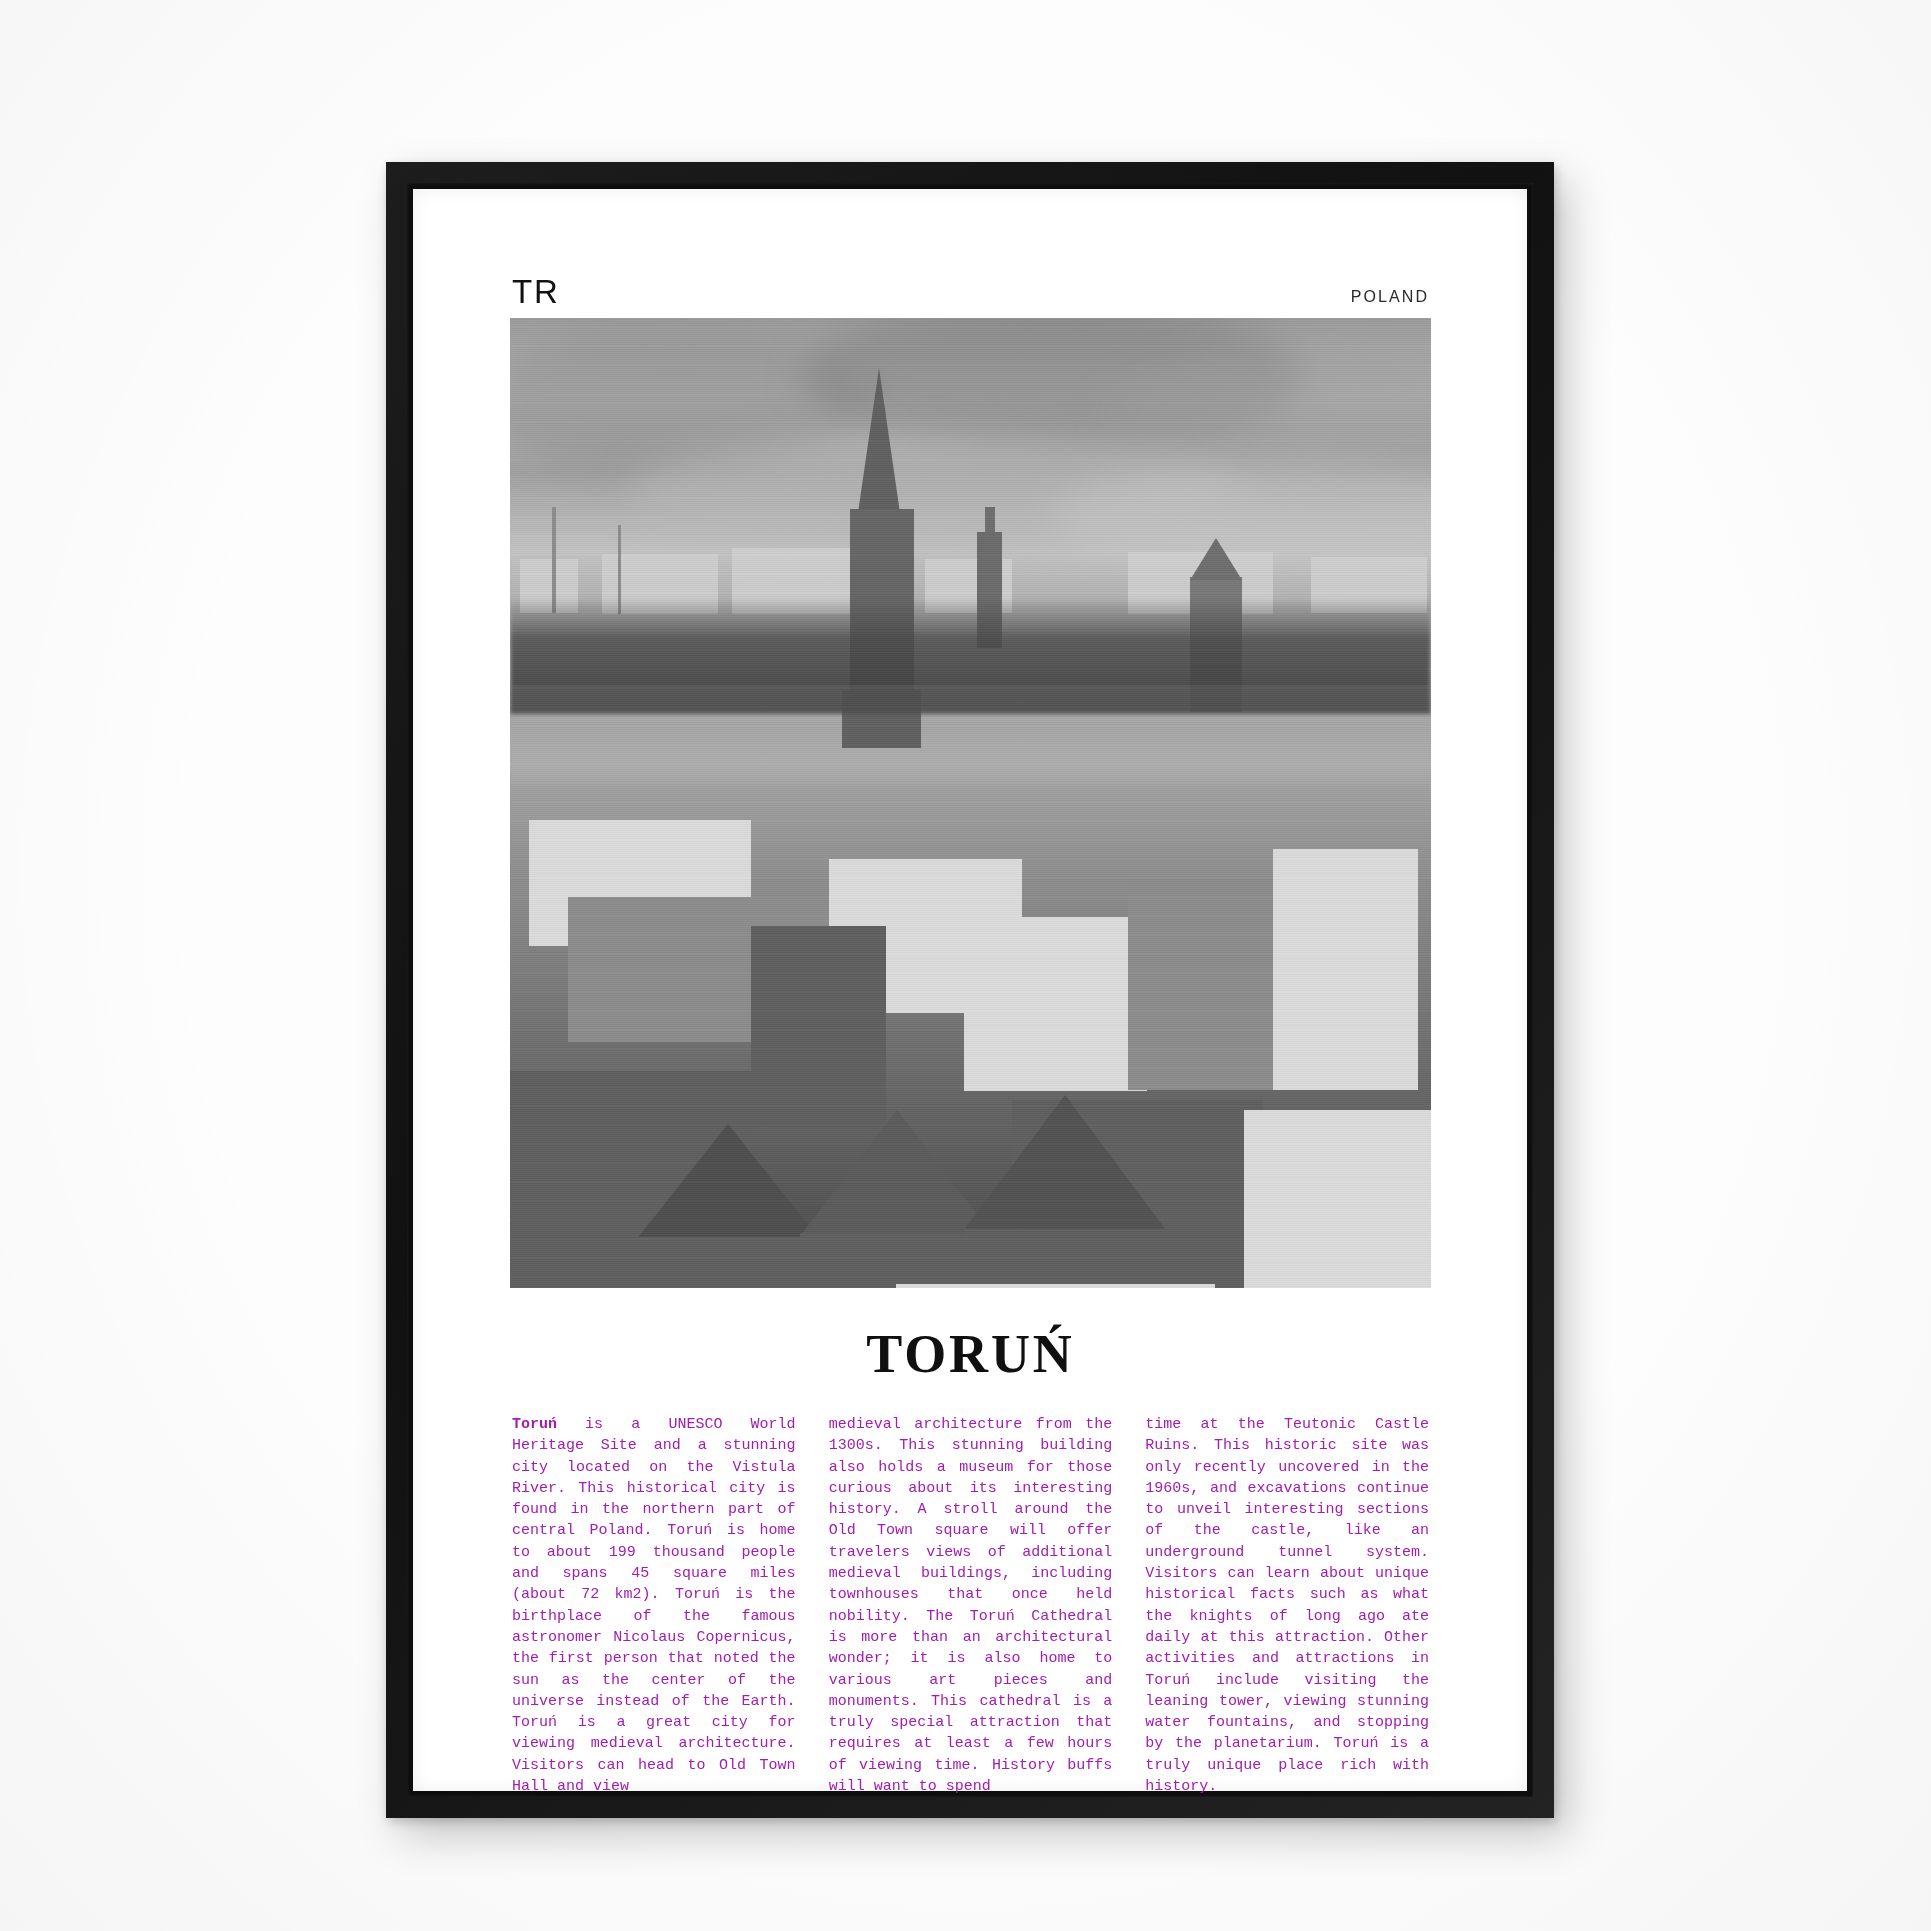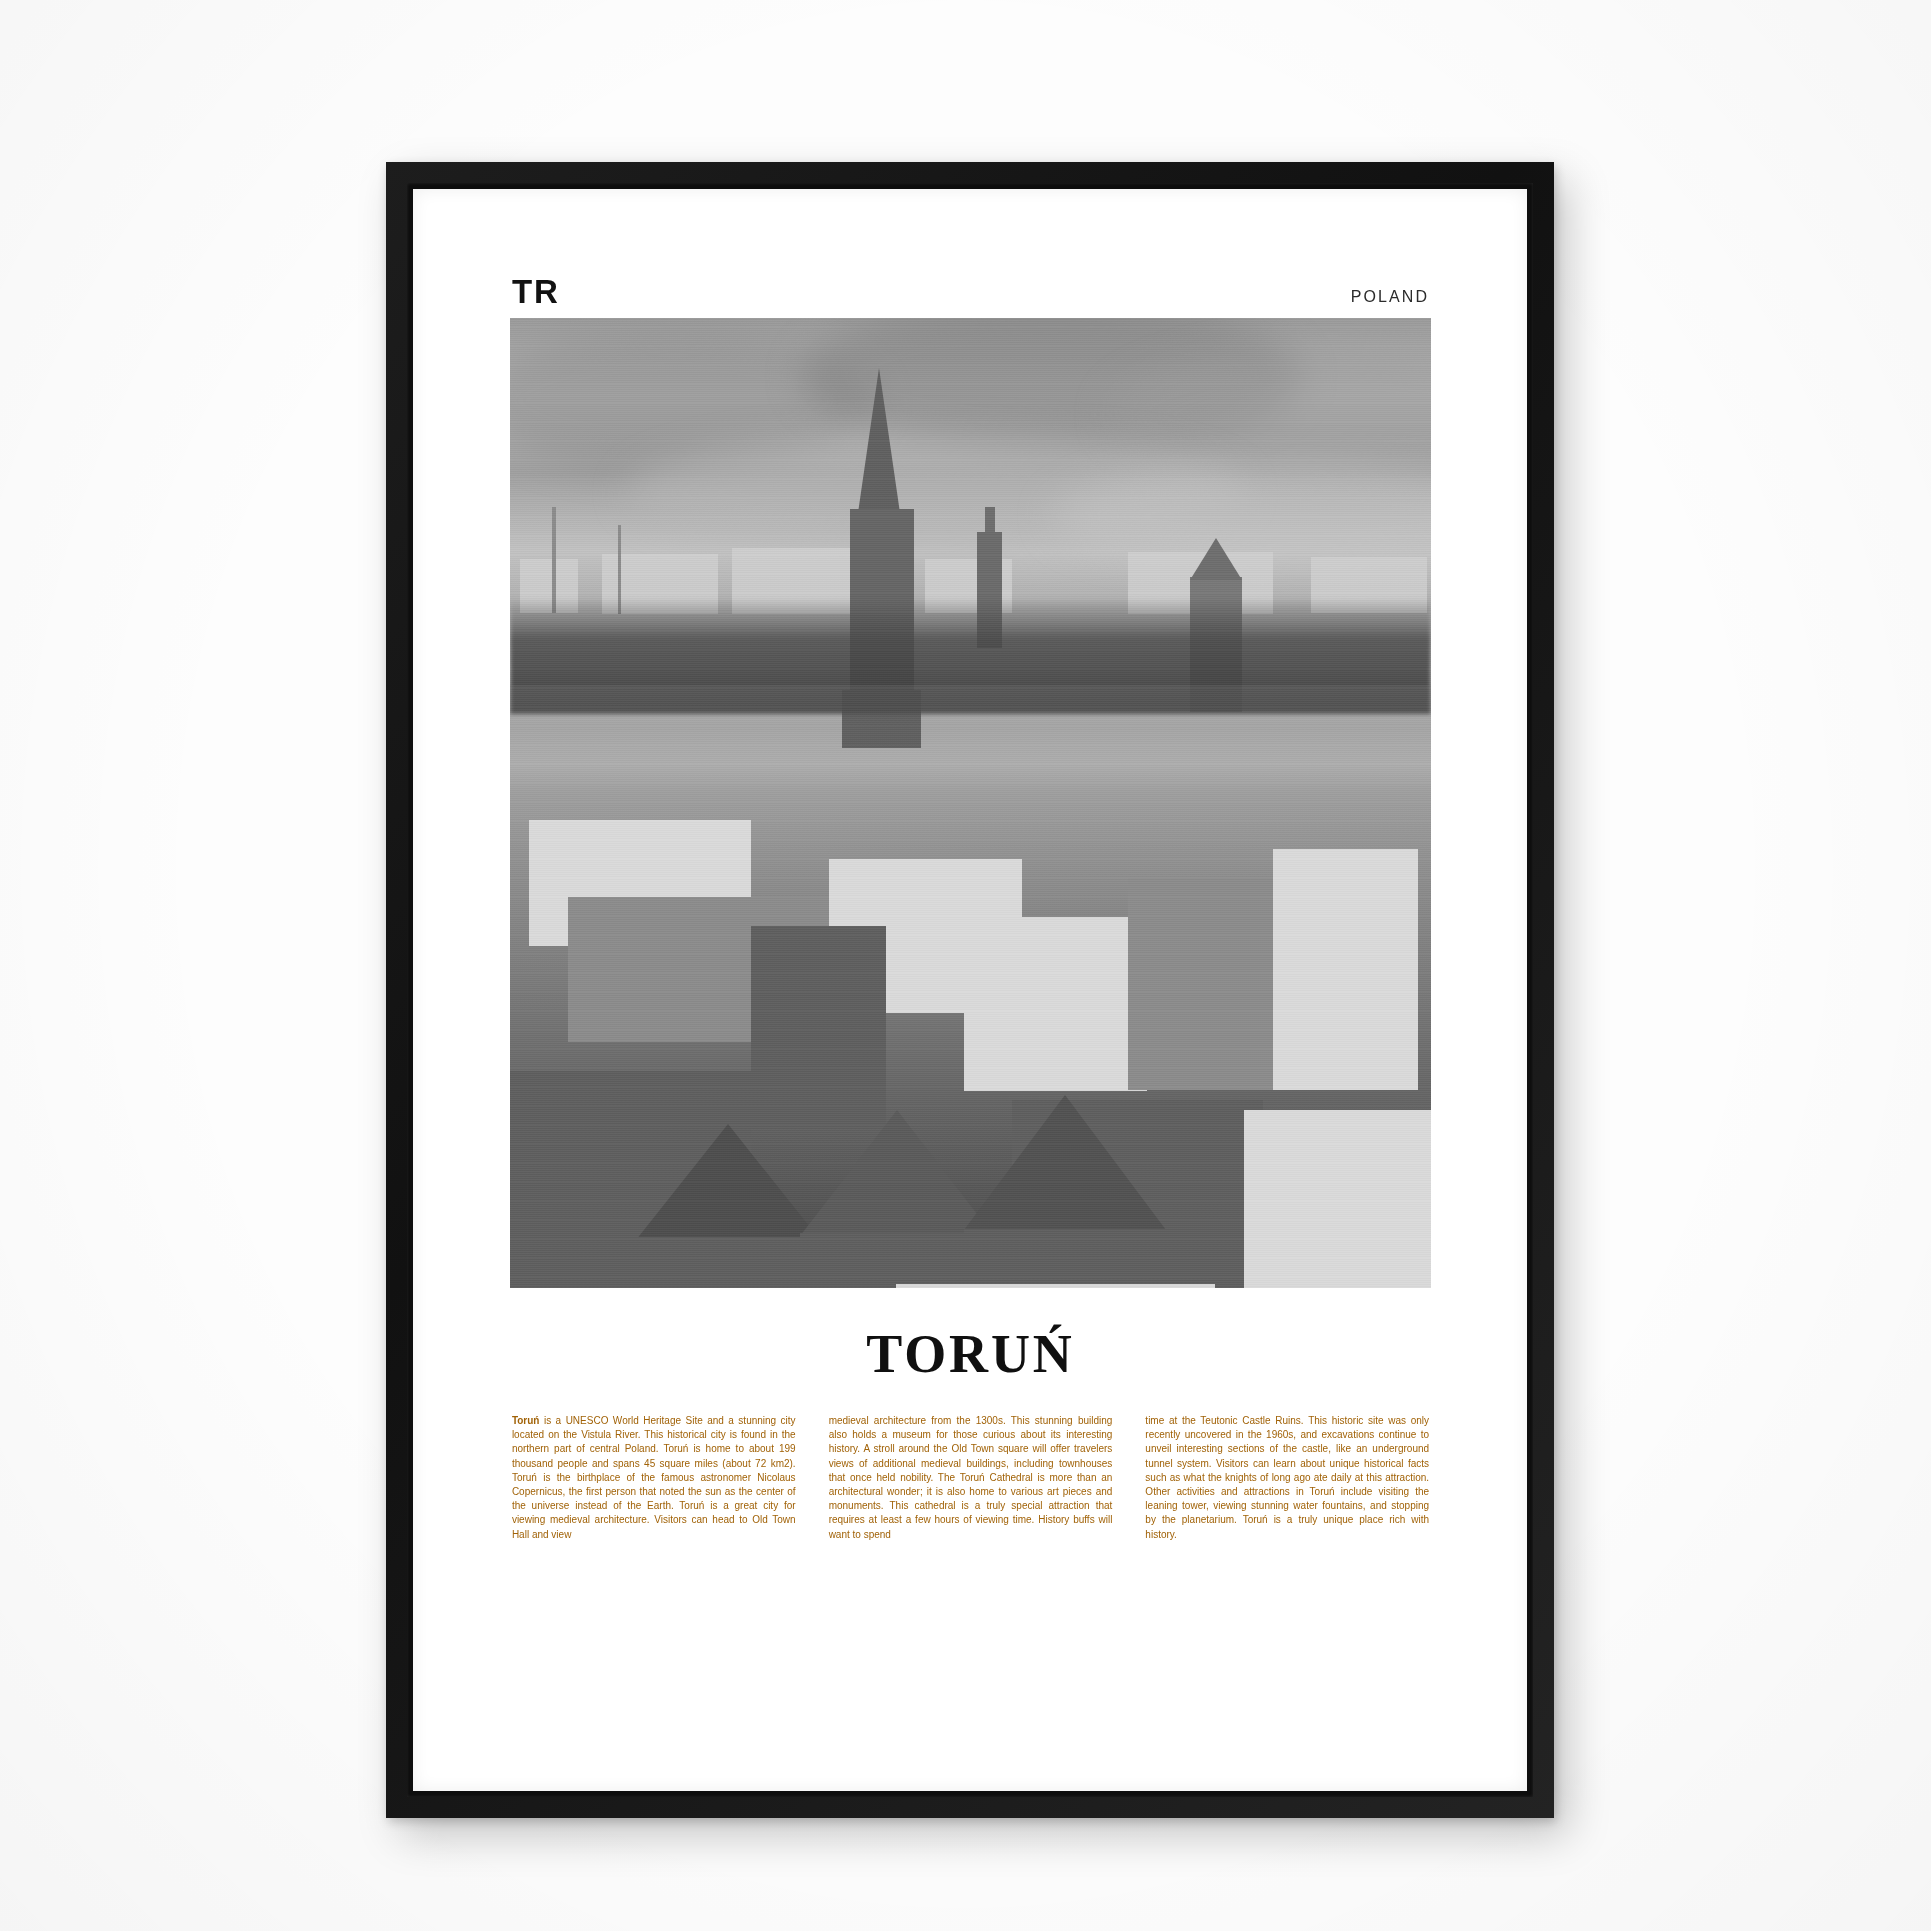--- a/index.html
+++ b/index.html
@@ -67,21 +67,21 @@
   .poster-head {
     display: flex;
     align-items: flex-end;
     justify-content: space-between;
     height: 50px;
     padding: 0 1.9px 9.7px 1.9px;
     box-sizing: border-box;
   }
   .brand-mark {
     font-family: "Liberation Sans", sans-serif;
-    font-weight: bold;
+    font-weight: normal;
     font-size: 33px;
     letter-spacing: 1.9px;
     color: #121212;
     line-height: 1;
   }
   .country-tag {
     font-family: "Liberation Sans", sans-serif;
     font-size: 16px;
     letter-spacing: 2.1px;
     color: #2b2b2b;
@@ -186,24 +186,24 @@
   
   .columns {
     display: flex;
     gap: 33px;
     margin-top: 29px;
     padding: 0 1.9px;
     box-sizing: border-box;
   }
   .col {
     flex: 1 1 0;
-    font-family: Liberation Sans, sans-serif;
-    font-size: 10px;
+    font-family: Liberation Mono, monospace;
+    font-size: 15px;
     line-height: 1.42;
-    color: #a16207;
+    color: #a21caf;
     text-align: justify;
     hyphens: auto;
   }
   .col b { font-weight: bold; }
 
   
   .wall-vignette {
     position: absolute;
     inset: 0;
     pointer-events: none;

